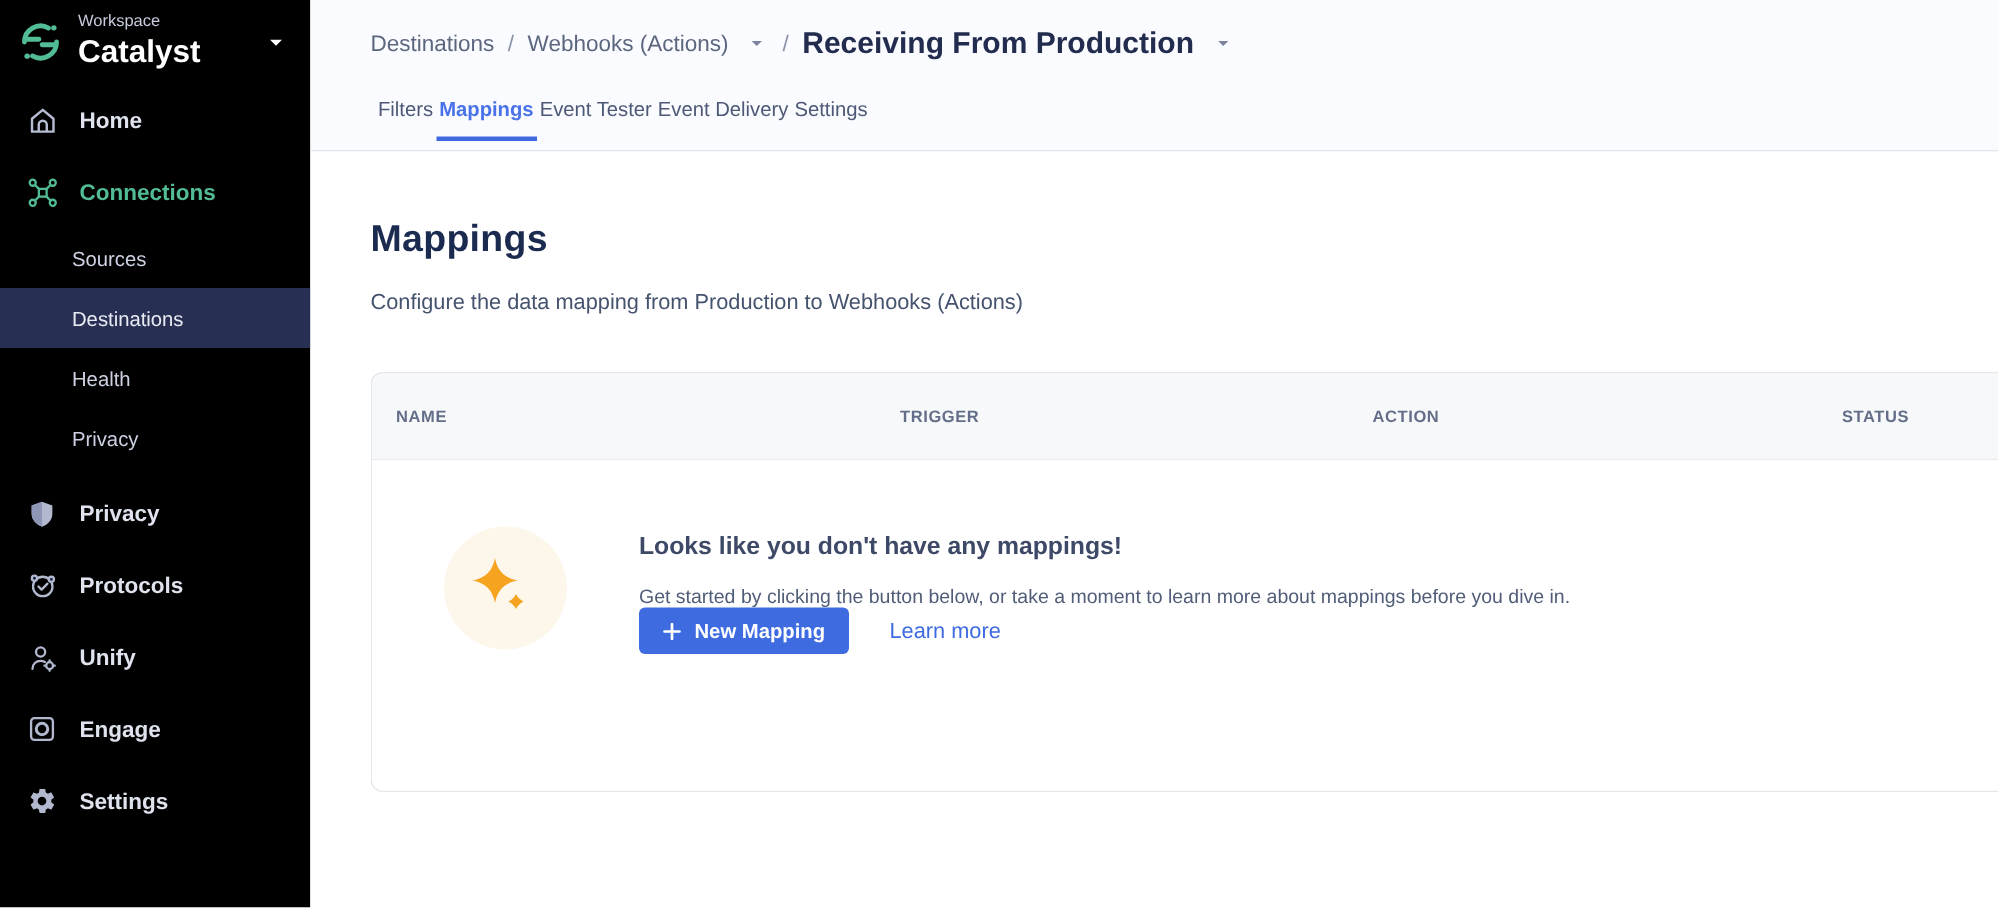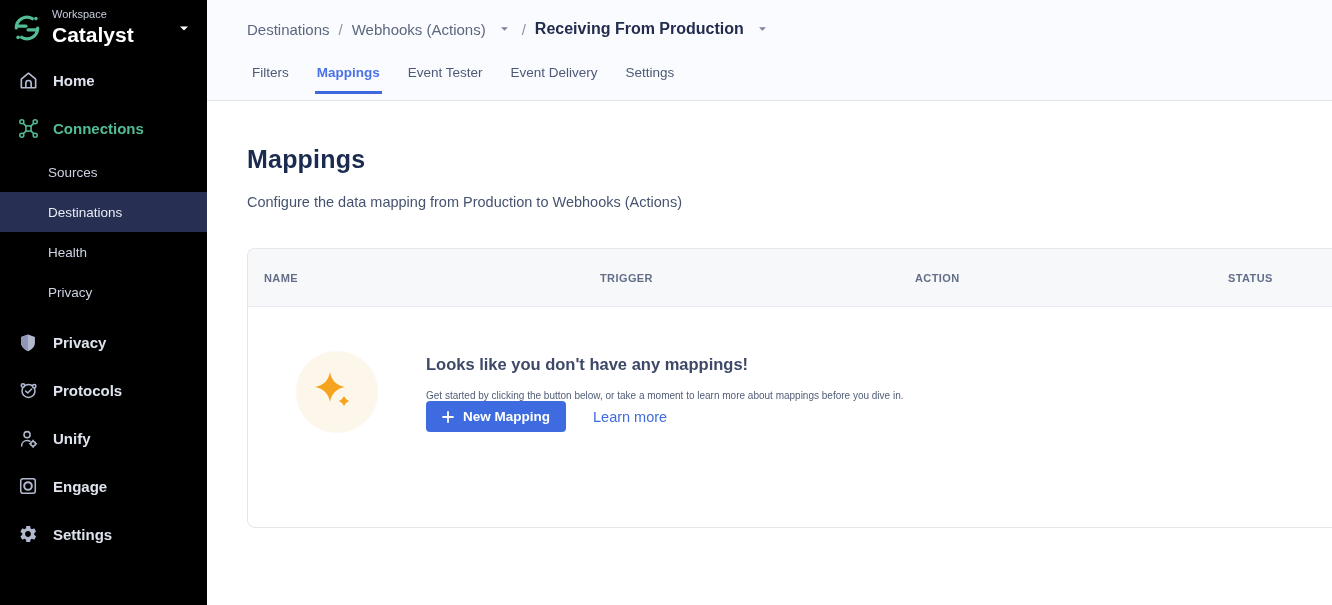--- a/index.html
+++ b/index.html
@@ -26,44 +26,44 @@
   .sub-item.active { background:#272f52; color:#e8ebf4; }
   .nav-gap { height:6px; }
 
   
   .main { flex:1; min-width:0; display:flex; flex-direction:column; background:#fff; }
 
   .topbar { height:101px; background:#fafbfe; border-bottom:1px solid #e3e6ed; padding:18px 0 0 40px; }
   .breadcrumb { display:flex; align-items:center; gap:9px; font-size:15px; color:#5c677f; height:22px; }
   .crumb { cursor:pointer; }
   .crumb-sep { color:#8a93a8; }
-  .crumb-current { font-weight:700; color:#222c4e; font-size:16px; cursor:pointer; }
+  .crumb-current { font-weight:700; color:#222c4e; font-size:20px; cursor:pointer; }
   .caret-btn { display:inline-flex; align-items:center; justify-content:center; width:16px; height:16px; cursor:pointer; margin-left:2px; }
-  .tabs { display:flex; gap:24px; margin-top:21px; padding-left:3px; }
+  .tabs { display:flex; margin-top:21px; padding-left:3px; }
   .tab { font-size:13.5px; color:#4d5976; padding:4px 2px 11px; cursor:pointer; border-bottom:3px solid transparent; }
   .tab.active { color:#4a72e8; font-weight:600; border-bottom-color:#3f68e0; }
 
   .content { flex:1; padding:42px 0 0 40px; background:#fff; }
   .page-title { margin:0; font-size:25px; line-height:32px; font-weight:700; color:#1b2b50; letter-spacing:.2px; }
   .page-desc { margin:17px 0 0; font-size:14.5px; line-height:20px; color:#46536f; }
 
   
   .table { margin-top:36px; border:1px solid #e4e7ec; border-right:0; border-radius:8px 0 0 8px; }
   .thead { display:grid; grid-template-columns:336px 315px 313px 1fr; height:58px; align-items:center;
            background:#f7f8fa; border-bottom:1px solid #e8eaef; border-radius:8px 0 0 0; }
   .th { font-size:11px; font-weight:700; letter-spacing:.4px; color:#646e88; padding-left:16px; }
   .tbody { height:220px; background:#fff; border-radius:0 0 0 8px; }
 
   
   .empty { display:flex; gap:48px; padding:44px 36px 0 48px; }
   .empty-icon { width:82px; height:82px; border-radius:50%; background:#fdf6ea; flex-shrink:0;
                 display:flex; align-items:center; justify-content:center; }
   .empty-body { padding-top:4px; }
   .empty-title { margin:0; font-size:16.5px; font-weight:700; color:#3d4966; }
-  .empty-desc { margin:16px 0 0; font-size:10px; color:#515d78; }
+  .empty-desc { margin:16px 0 0; font-size:13px; color:#515d78; }
   .actions { display:flex; align-items:center; gap:27px; }
   .btn-primary { background:#3e6ce0; color:#fff; border:none; border-radius:4px; height:31px;
                  padding:0 16px; font-size:13.5px; font-weight:600; display:inline-flex;
                  align-items:center; gap:9px; cursor:pointer; font-family:inherit; }
   .link { color:#3f6be1; font-size:14.5px; text-decoration:none; cursor:pointer;text-align:center; }
 
   svg { display:block; }
 </style>
 </head>
 <body>

